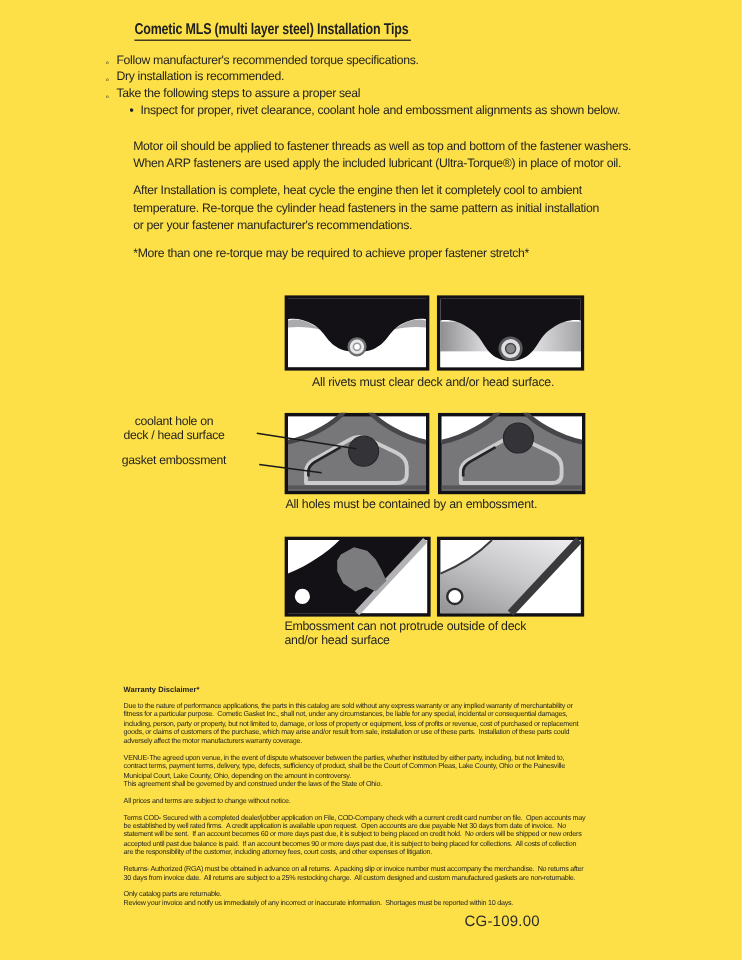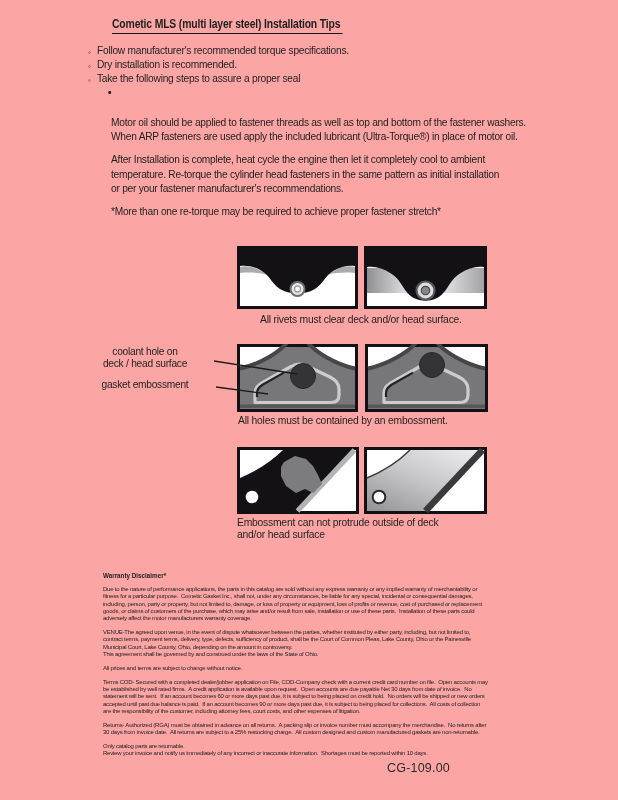--- a/index.html
+++ b/index.html
@@ -1,17 +1,17 @@
 <!DOCTYPE html>
 <html><head>
 <meta charset="utf-8">
 <style>
   html,body{margin:0;padding:0;background:#e8e8e8;}
   .page{
-    position:relative;width:618px;height:800px;background:#fca5a5;
+    position:relative;width:618px;height:800px;background:#fde047;
     font-family:"Liberation Sans","DejaVu Sans",sans-serif;color:#1f1f1f;
     overflow:hidden;margin:0 auto;
   }
   .abs{position:absolute;}
   .doc-title{
     left:112px;top:16px;font-size:13px;font-weight:bold;letter-spacing:-0.2px;
     transform:scaleX(0.8);transform-origin:left top;
     border-bottom:1.6px solid #161616;padding:0 3px 2px 0;white-space:pre;
   }
   .tips{left:88px;top:44px;font-size:10.2px;letter-spacing:-0.25px;line-height:14px;}
@@ -39,21 +39,21 @@
 
 <div class="page">
 
   <div class="abs doc-title">Cometic MLS (multi layer steel) Installation Tips</div>
 
   <div class="abs tips">
     <div class="tip"><span class="mk">◦</span><span>Follow manufacturer's recommended torque specifications.</span></div>
     <div class="tip"><span class="mk">◦</span><span>Dry installation is recommended.</span></div>
     <div class="tip"><span class="mk">◦</span><span>Take the following steps to assure a proper seal</span></div>
     <div class="tip sub"><span class="mk">•</span></div>
-    <div class="tip sub"><span class="mk">•</span></div>
+    <div class="tip sub"><span class="mk">•</span><span>Inspect for proper, rivet clearance, coolant hole and embossment alignments as shown below.</span></div>
   </div>
 
   <div class="abs diesel">
     <p>Motor oil should be applied to fastener threads as well as top and bottom of the fastener washers.
 When ARP fasteners are used apply the included lubricant (Ultra-Torque®) in place of motor oil.</p>
     <p>After Installation is complete, heat cycle the engine then let it completely cool to ambient
 temperature. Re-torque the cylinder head fasteners in the same pattern as initial installation
 or per your fastener manufacturer's recommendations.</p>
     <p class="note">*More than one re-torque may be required to achieve proper fastener stretch*</p>
   </div>

